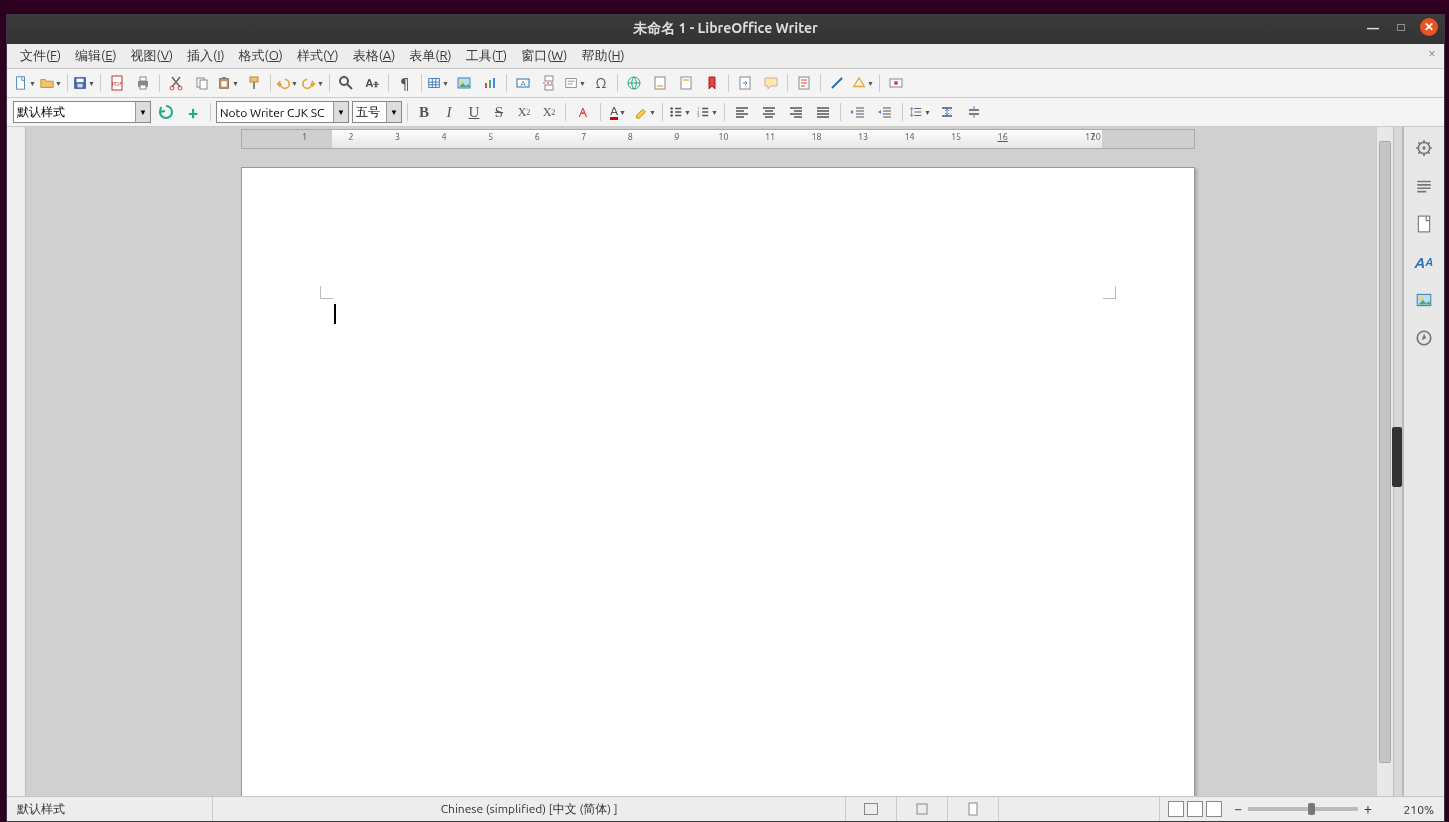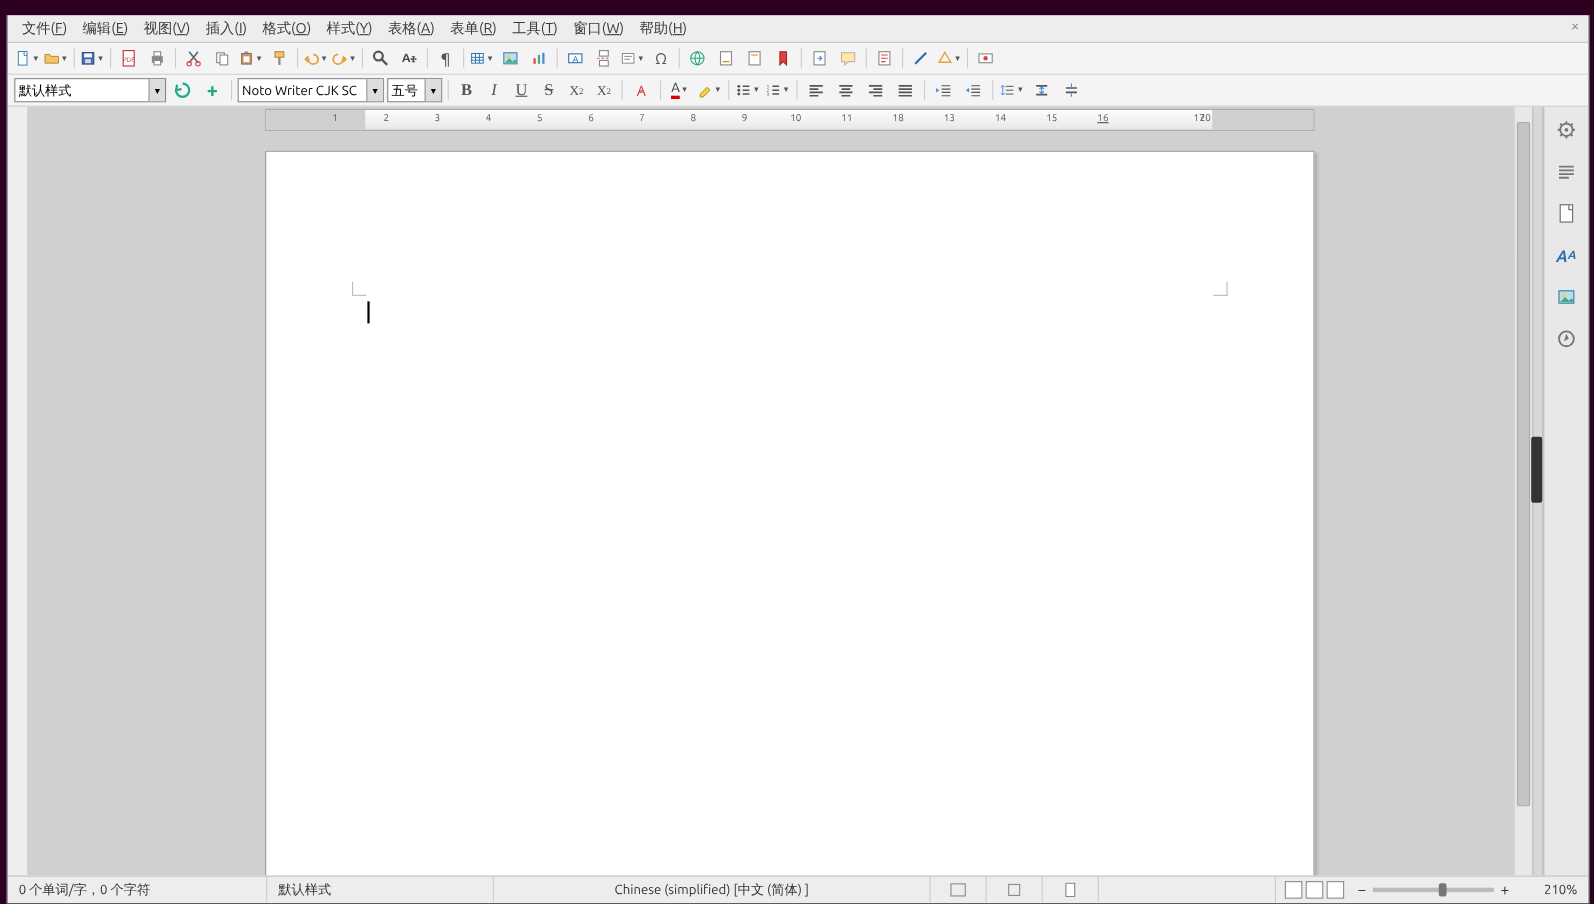--- a/index.html
+++ b/index.html
@@ -46,20 +46,28 @@
 .zoom-slider{width:110px;height:4px;background:#bbb;position:relative;margin:0 6px}
 .zoom-slider .knob{position:absolute;top:-4px;left:60px;width:7px;height:12px;background:#777;border-radius:2px}
 .mini-icons{display:flex;gap:3px;padding:0 8px;height:100%;align-items:center}
 .mini-icons span{width:14px;height:14px;border:1px solid #888;background:#fff;display:inline-block}
 </style>
 </head>
 <body>
 
 <div class="window">
 
+  <div class="titlebar">
+    <span>未命名 1 - LibreOffice Writer</span>
+    <div class="title-controls">
+      <div class="tc">—</div>
+      <div class="tc">□</div>
+      <div class="tc close">✕</div>
+    </div>
+  </div>
 
   <div class="menubar" id="menubar">
     <div class="menuitem">文件(<u>F</u>)</div>
       <div class="menuitem">编辑(<u>E</u>)</div>
       <div class="menuitem">视图(<u>V</u>)</div>
       <div class="menuitem">插入(<u>I</u>)</div>
       <div class="menuitem">格式(<u>O</u>)</div>
       <div class="menuitem">样式(<u>Y</u>)</div>
       <div class="menuitem">表格(<u>A</u>)</div>
       <div class="menuitem">表单(<u>R</u>)</div>
@@ -460,21 +468,20 @@
       <div class="sbtn">
           <svg width="18" height="18" viewBox="0 0 16 16">
             <circle cx="8" cy="8" r="6" fill="none" stroke="#777" stroke-width="1.5"></circle>
             <path d="M8 4l2 4-4 2z" fill="#777"></path>
           </svg>
         </div>
     </div>
   </div>
 
   <div class="statusbar">
-    <div class="cell" style="width:215px">0 个单词/字，0 个字符</div>
     <div class="cell" style="width:185px">默认样式</div>
     <div class="cell" style="flex:1;justify-content:center">Chinese (simplified) [中文 (简体) ]</div>
     <div class="cell" style="width:30px;justify-content:center">
         <span style="width:12px;height:10px;border:1px solid #888;display:inline-block"></span>
       </div>
     <div class="cell" style="width:30px;justify-content:center">
         <svg width="12" height="12" viewBox="0 0 12 12">
           <rect x="1" y="1" width="10" height="10" fill="none" stroke="#888"></rect>
         </svg>
       </div>

